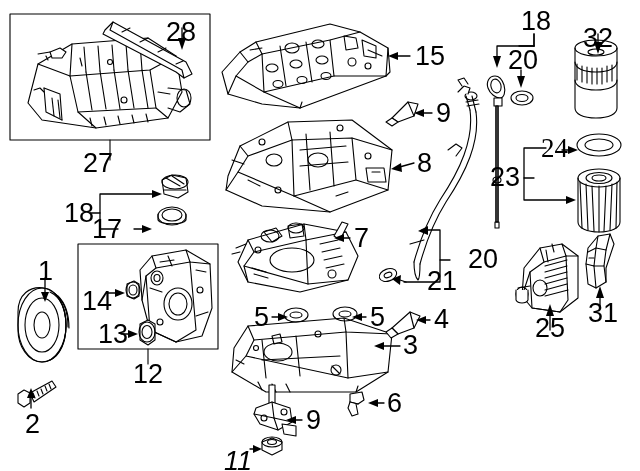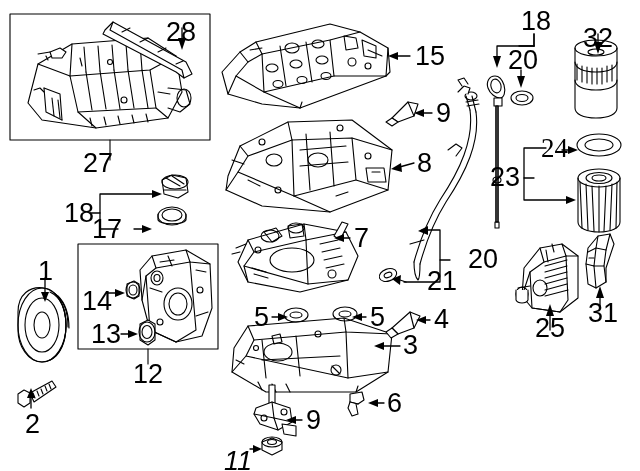--- a/index.html
+++ b/index.html
@@ -486,21 +486,21 @@
 <div class="lbl" style="left:434px; top:306px;">4</div>
 <div class="lbl" style="left:254px; top:304px;">5</div>
 <div class="lbl" style="left:370px; top:304px;">5</div>
 <div class="lbl" style="left:387px; top:390px;">6</div>
 <div class="lbl" style="left:354px; top:225px;">7</div>
 <div class="lbl" style="left:417px; top:150px;">8</div>
 <div class="lbl" style="left:436px; top:100px;">9</div>
 <div class="lbl" style="left:306px; top:407px;">9</div>
 <div class="lbl" style="left:224px; top:448px;font-style:italic;">11</div>
 <div class="lbl" style="left:133px; top:361px;">12</div>
-<div class="lbl" style="left:91px;  top:321px;text-align:right;">13</div>
+<div class="lbl" style="left:98px;  top:321px;text-align:right;">13</div>
 <div class="lbl" style="left:82px;  top:280px;margin-top:8px;">14</div>
 <div class="lbl" style="left:415px; top:43px;">15</div>
 <div class="lbl" style="left:64px;  top:200px;">18</div>
 <div class="lbl" style="left:92px; top:216px;">17</div>
 <div class="lbl" style="left:521px; top:8px;">18</div>
 <div class="lbl" style="left:508px; top:47px;">20</div>
 <div class="lbl" style="left:468px; top:246px;">20</div>
 <div class="lbl" style="left:408px; top:268px;margin-left:19px;">21</div>
 <div class="lbl" style="left:583px; top:25px;">32</div>
 <div class="lbl" style="left:490px; top:164px;">23</div>

